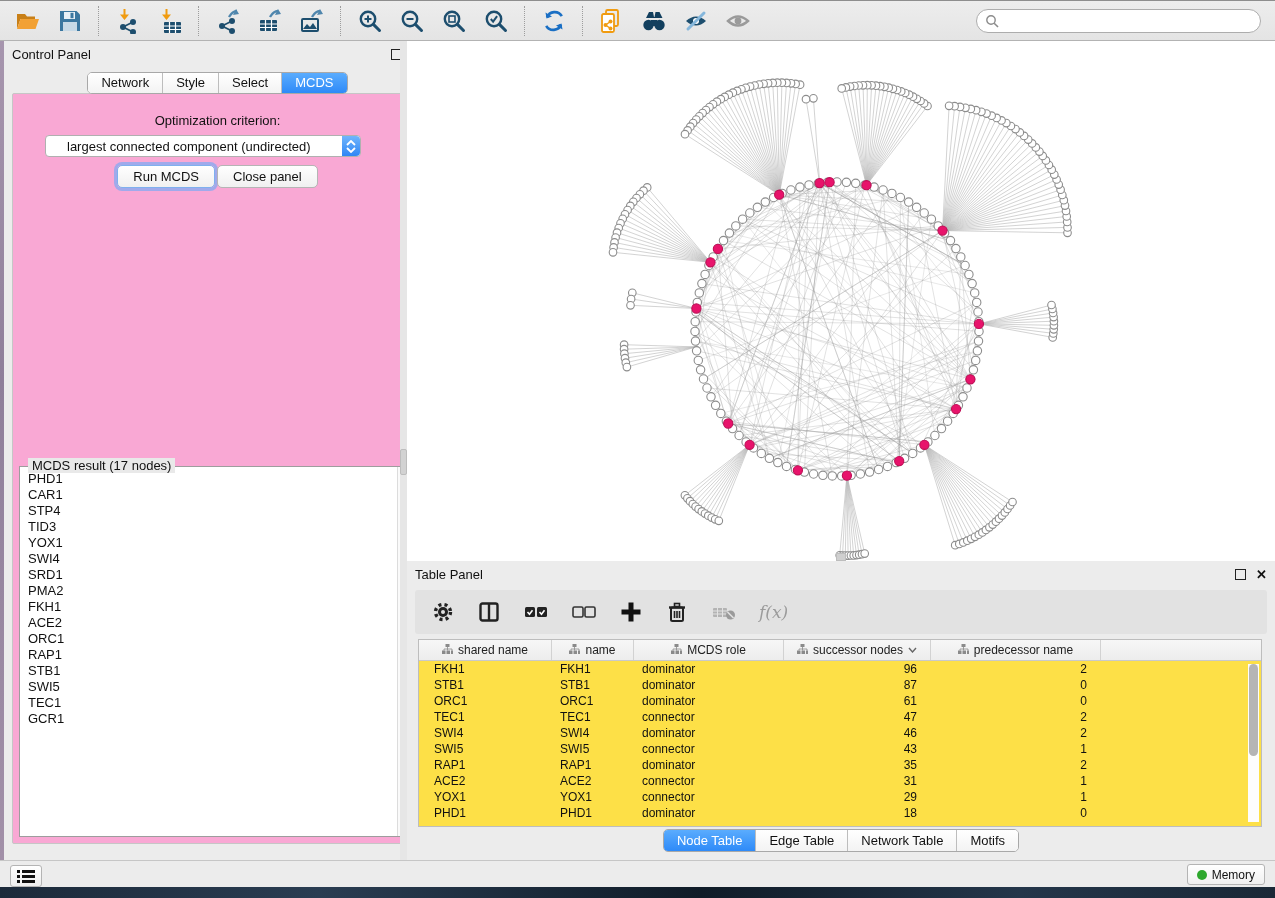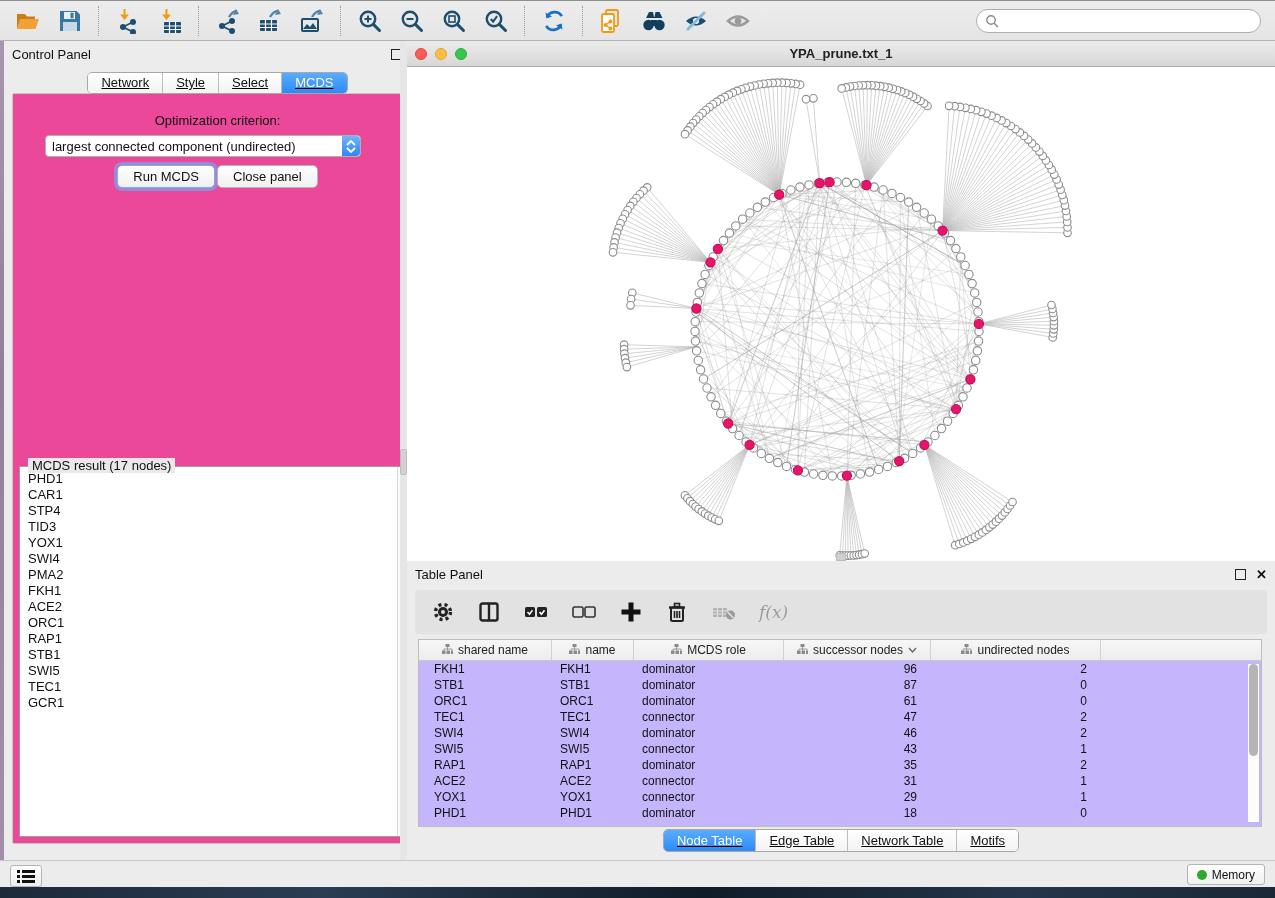--- a/index.html
+++ b/index.html
@@ -21,29 +21,29 @@
              background:linear-gradient(#a796ae,#8f7f9a 40%,#a391a9);}
   
   .control-panel{position:absolute;left:4px;top:41px;width:428px;height:819px;background:#ececec;
                  border-right:1px solid #bdbdbd;box-sizing:border-box;}
   .panel-titlerow{position:absolute;left:0;top:0;right:0;height:26px;display:flex;align-items:center;padding:0 8px;box-sizing:border-box;}
   .panel-title{font-size:13px;color:#111;}
   .ptr-icons{margin-left:auto;display:flex;gap:10px;align-items:center;}
   .float-ico{width:9px;height:9px;border:1.6px solid #222;display:inline-block;}
   .close-ico{font-size:13px;font-weight:bold;color:#111;line-height:9px;}
   .seg{display:inline-flex;border:1px solid #a8a8a8;border-radius:5px;background:#fff;height:20px;line-height:20px;
-       font-size:13px;overflow:hidden;text-decoration:underline;}
+       font-size:13px;overflow:hidden;}
   .seg .sg{padding:0 13px;border-right:1px solid #bdbdbd;background:linear-gradient(#ffffff,#f3f3f3);color:#111;cursor:pointer;white-space:nowrap;}
   .seg .sg:last-child{border-right:none;}
   .seg .sg.sel{background:linear-gradient(#5aacfe,#2e8af8);color:#fff;}
   .cp-tabsrow{position:absolute;top:31px;left:0;right:0;display:flex;justify-content:center;z-index:2;}
-  .cp-content{position:absolute;left:8px;right:8px;top:52px;bottom:16px;background:#ec4899;border:1px solid #c6c6c6;border-radius:2px;}
+  .cp-content{position:absolute;left:8px;right:8px;top:52px;bottom:16px;background:#f9a8d4;border:1px solid #c6c6c6;border-radius:2px;}
   .crit-label{position:absolute;top:19px;left:0;right:0;text-align:center;font-size:13px;color:#111;}
   .dropdown{position:absolute;top:41px;left:32px;width:316px;height:22px;background:#fff;border:1px solid #b0b0b0;border-radius:4px;
-            display:flex;align-items:center;padding-left:6px;box-sizing:border-box;font-size:13px;color:#111;cursor:pointer;}
+            display:flex;align-items:center;padding-left:21px;box-sizing:border-box;font-size:13px;color:#111;cursor:pointer;}
   .dd-step{position:absolute;right:0px;top:0px;bottom:0px;width:18px;background:linear-gradient(#70b5fc,#2f86f5);
            border-radius:0 4px 4px 0;display:flex;flex-direction:column;align-items:center;justify-content:center;gap:1px;}
   .btnrow{position:absolute;top:71px;left:0;right:0;display:flex;justify-content:center;gap:2px;}
   .btn{height:23px;padding:0 15px;background:linear-gradient(#ffffff,#f0f0f0);border:1px solid #b5b5b5;border-radius:5px;
        font-size:13px;color:#111;font-family:"Liberation Sans",sans-serif;cursor:pointer;}
   .btn.focusring{box-shadow:0 0 0 3px rgba(112,170,248,.65);border-color:#7fb0ee;}
   .gbox{position:absolute;left:6px;right:10px;top:372px;bottom:6px;border:1px solid #9d9d9d;background:#fff;}
   .gbox-legend{position:absolute;top:-9px;left:8px;background:#e9e9e9;padding:0 4px;font-size:13px;color:#111;}
   .result-list{position:absolute;left:0;top:4px;bottom:0;right:14px;overflow:hidden;padding-left:8px;}
   .result-item{font-size:13px;line-height:16px;color:#111;}
@@ -59,21 +59,21 @@
   .tl:first-child{margin-left:10px;}
   .net-title{position:absolute;left:0;right:0;text-align:center;font-size:13px;font-weight:700;color:#222;pointer-events:none;}
   .net-canvas{position:absolute;left:0;top:26px;right:0;bottom:0;background:#fff;}
   .canvas-handle{position:absolute;left:50%;bottom:0;width:10px;height:8px;margin-left:-5px;background:#cfcfcf;border:1px solid #bdbdbd;box-sizing:border-box;}
   
   .table-panel{position:absolute;left:407px;top:561px;width:868px;height:299px;background:#ececec;}
   .tp-toolbar{position:absolute;left:8px;right:8px;top:29px;height:44px;background:#e2e2e2;border-radius:3px;
               display:flex;align-items:center;gap:22px;padding:0 16px;box-sizing:border-box;}
   .tp-btn{display:flex;align-items:center;cursor:pointer;}
   .fx-label{font-family:"DejaVu Serif",serif;font-style:italic;font-size:17px;color:#9b9b9b;}
-  .dtable{position:absolute;left:11px;right:13px;top:78px;height:188px;background:#c4b5fd;border:1px solid #bdbdbd;box-sizing:border-box;overflow:hidden;}
+  .dtable{position:absolute;left:11px;right:13px;top:78px;height:188px;background:#fde047;border:1px solid #bdbdbd;box-sizing:border-box;overflow:hidden;}
   .thead{display:flex;height:21px;background:linear-gradient(#f7f7f7,#ededed);border-bottom:1px solid #c9c9c9;box-sizing:border-box;}
   .th{display:flex;align-items:center;justify-content:center;gap:5px;font-size:12px;color:#222;border-right:1px solid #d2d2d2;
       box-sizing:border-box;white-space:nowrap;overflow:hidden;cursor:pointer;}
   .tbody .tr{display:flex;height:16px;line-height:16px;cursor:default;}
   .td{font-size:12px;color:#111;box-sizing:border-box;padding:0 8px;white-space:nowrap;overflow:hidden;}
   .td.num{text-align:right;padding-right:14px;}
   .td.first{padding-left:15px;}
   .tscroll{position:absolute;right:2px;top:24px;bottom:4px;width:11px;background:#fdfdfd;}
   .tscroll .thumb{position:absolute;left:1px;right:1px;top:0px;height:92px;background:#b5b5b5;border-radius:5px;}
   .tp-tabsrow{position:absolute;left:0;right:0;bottom:8px;display:flex;justify-content:center;}
@@ -289,46 +289,41 @@
       </div>
       <div class="gbox">
         <span class="gbox-legend">MCDS result (17 nodes)</span>
         <div class="result-list" id="mcds-list">
             <div class="result-item">PHD1</div>
             <div class="result-item">CAR1</div>
             <div class="result-item">STP4</div>
             <div class="result-item">TID3</div>
             <div class="result-item">YOX1</div>
             <div class="result-item">SWI4</div>
+            <div class="result-item">SRD1</div>
             <div class="result-item">PMA2</div>
             <div class="result-item">FKH1</div>
             <div class="result-item">ACE2</div>
             <div class="result-item">ORC1</div>
             <div class="result-item">RAP1</div>
             <div class="result-item">STB1</div>
             <div class="result-item">SWI5</div>
             <div class="result-item">TEC1</div>
             <div class="result-item">GCR1</div>
           </div>
         <div class="gbox-scroll"></div>
       </div>
     </div>
   </div>
 
   <div class="vsplitter">
       <div class="handle"></div>
     </div>
 
   <div class="network-panel">
-    <div class="net-titlebar">
-      <span class="net-title">YPA_prune.txt_1</span>
-      <span class="tl" id="tl-red" style="background: rgb(252, 91, 87); border: 1px solid rgb(223, 71, 67);"></span>
-      <span class="tl" id="tl-yellow" style="background: rgb(253, 190, 65); border: 1px solid rgb(223, 166, 54);"></span>
-      <span class="tl" id="tl-green" style="background: rgb(52, 200, 74); border: 1px solid rgb(42, 173, 61);"></span>
-    </div>
     <div class="net-canvas">
       <svg id="netsvg" width="868" height="494" viewBox="0 0 868 494">
           <g>
             <line x1="310.9" y1="181.9" x2="358.3" y2="135.1" stroke="#8f8f8f" stroke-width="0.7" stroke-opacity="0.38"></line>
             <line x1="310.9" y1="181.9" x2="489.2" y2="395.6" stroke="#8f8f8f" stroke-width="0.7" stroke-opacity="0.38"></line>
             <line x1="310.9" y1="181.9" x2="290.3" y2="235.4" stroke="#8f8f8f" stroke-width="0.7" stroke-opacity="0.38"></line>
             <line x1="310.9" y1="181.9" x2="325.5" y2="361.6" stroke="#8f8f8f" stroke-width="0.7" stroke-opacity="0.38"></line>
             <line x1="310.9" y1="181.9" x2="411.3" y2="116.3" stroke="#8f8f8f" stroke-width="0.7" stroke-opacity="0.38"></line>
             <line x1="310.9" y1="181.9" x2="379.5" y2="399.4" stroke="#8f8f8f" stroke-width="0.7" stroke-opacity="0.38"></line>
             <line x1="310.9" y1="181.9" x2="335.6" y2="152.2" stroke="#8f8f8f" stroke-width="0.7" stroke-opacity="0.38"></line>
@@ -1109,21 +1104,21 @@
           <div class="th" style="width: 170px;">
             <span><svg width="11" height="10" viewBox="0 0 11 10">
                 <g fill="#8a8a8a">
                   <rect x="3.5" y="0" width="4" height="3"></rect>
                   <rect x="0" y="6.5" width="3.5" height="3.5"></rect>
                   <rect x="4.5" y="6.5" width="3.5" height="3.5"></rect>
                   <rect x="9" y="6.5" width="2" height="3.5"></rect>
                   <path d="M5.5 3v2M2 5h8M2 5v1.5M5.5 5v1.5M10 5v1.5" stroke="#8a8a8a" fill="none" stroke-width="0.8"></path>
                 </g>
               </svg></span>
-            <span>undirected nodes</span>
+            <span>predecessor name</span>
           </div>
           <div class="th" style="flex: 1 1 0%; border-right: none;"></div>
         </div>
       <div class="tbody" id="tbody">
           <div class="tr">
             <div class="td first" style="width: 133px;">FKH1</div>
             <div class="td" style="width: 82px;">FKH1</div>
             <div class="td" style="width: 150px;">dominator</div>
             <div class="td num" style="width: 147px;">96</div>
             <div class="td num" style="width: 170px;">2</div>

